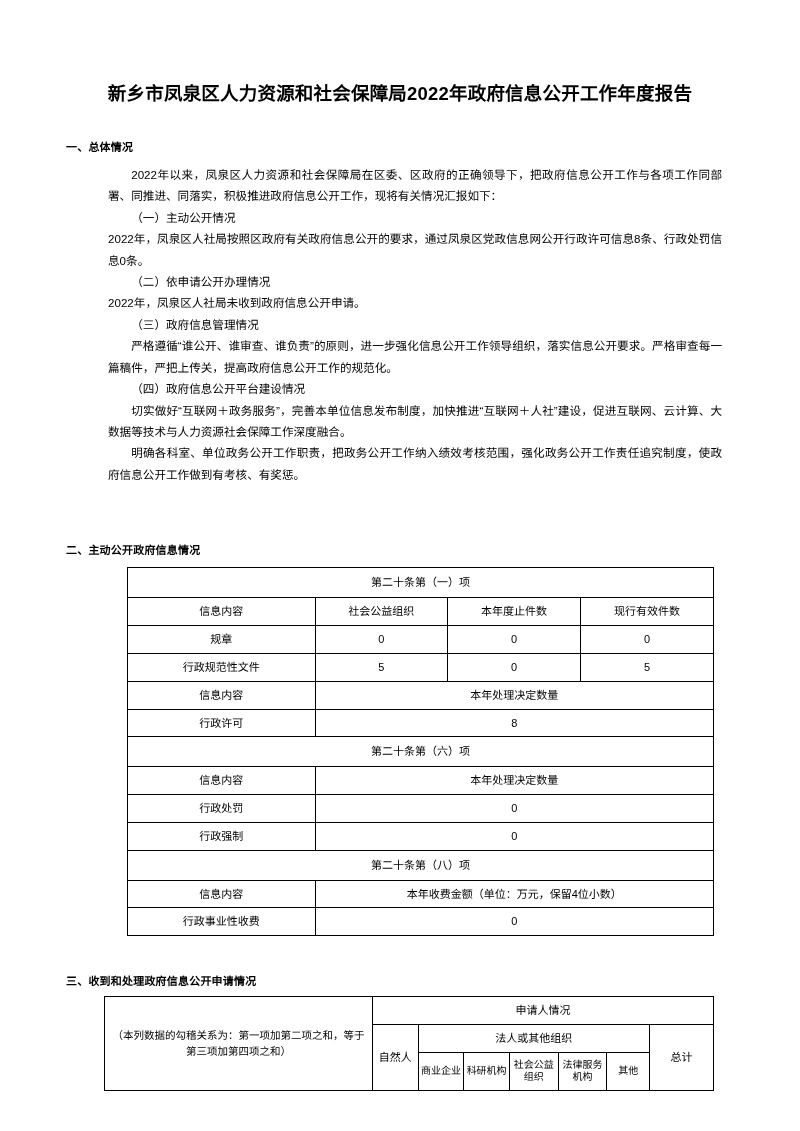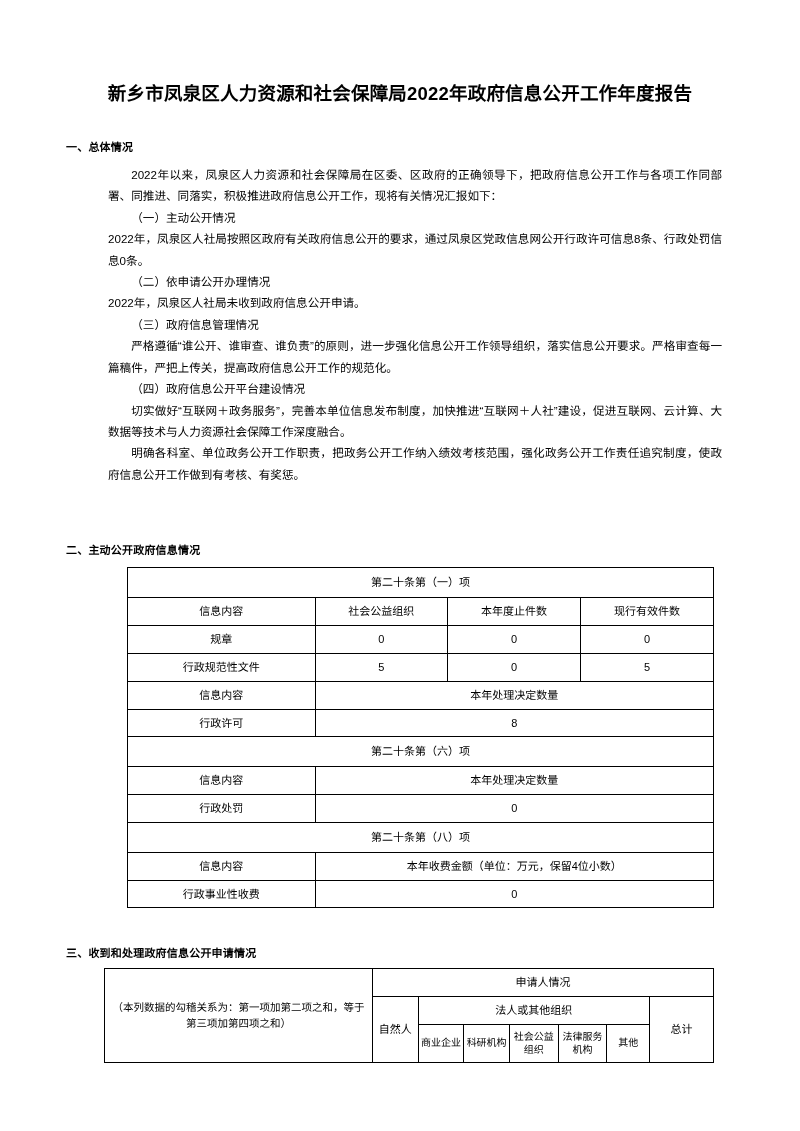--- a/index.html
+++ b/index.html
@@ -165,20 +165,24 @@
 
         <tr>
           <td class="banner" colspan="4">第二十条第（六）项</td>
         </tr>
         <tr>
           <td class="label">信息内容</td>
           <td colspan="3">本年处理决定数量</td>
         </tr>
         <tr>
           <td class="label">行政处罚</td>
+          <td colspan="3">0</td>
+        </tr>
+        <tr>
+          <td class="label">行政强制</td>
           <td colspan="3">0</td>
         </tr>
 
         <tr>
           <td class="banner" colspan="4">第二十条第（八）项</td>
         </tr>
         <tr>
           <td class="label">信息内容</td>
           <td colspan="3">本年收费金额（单位：万元，保留4位小数）</td>
         </tr>

